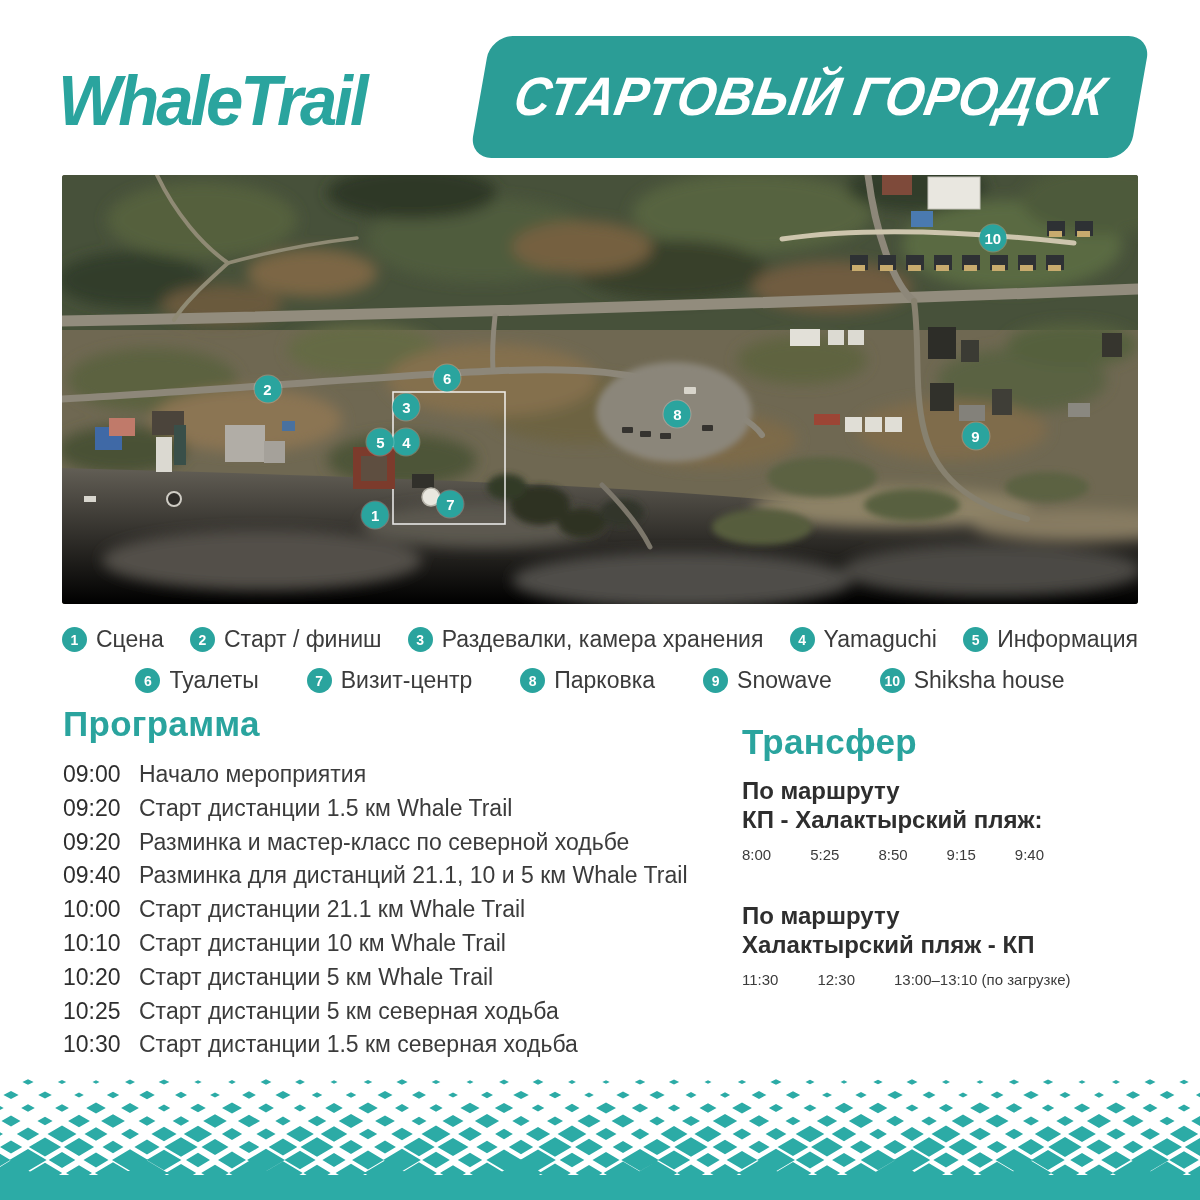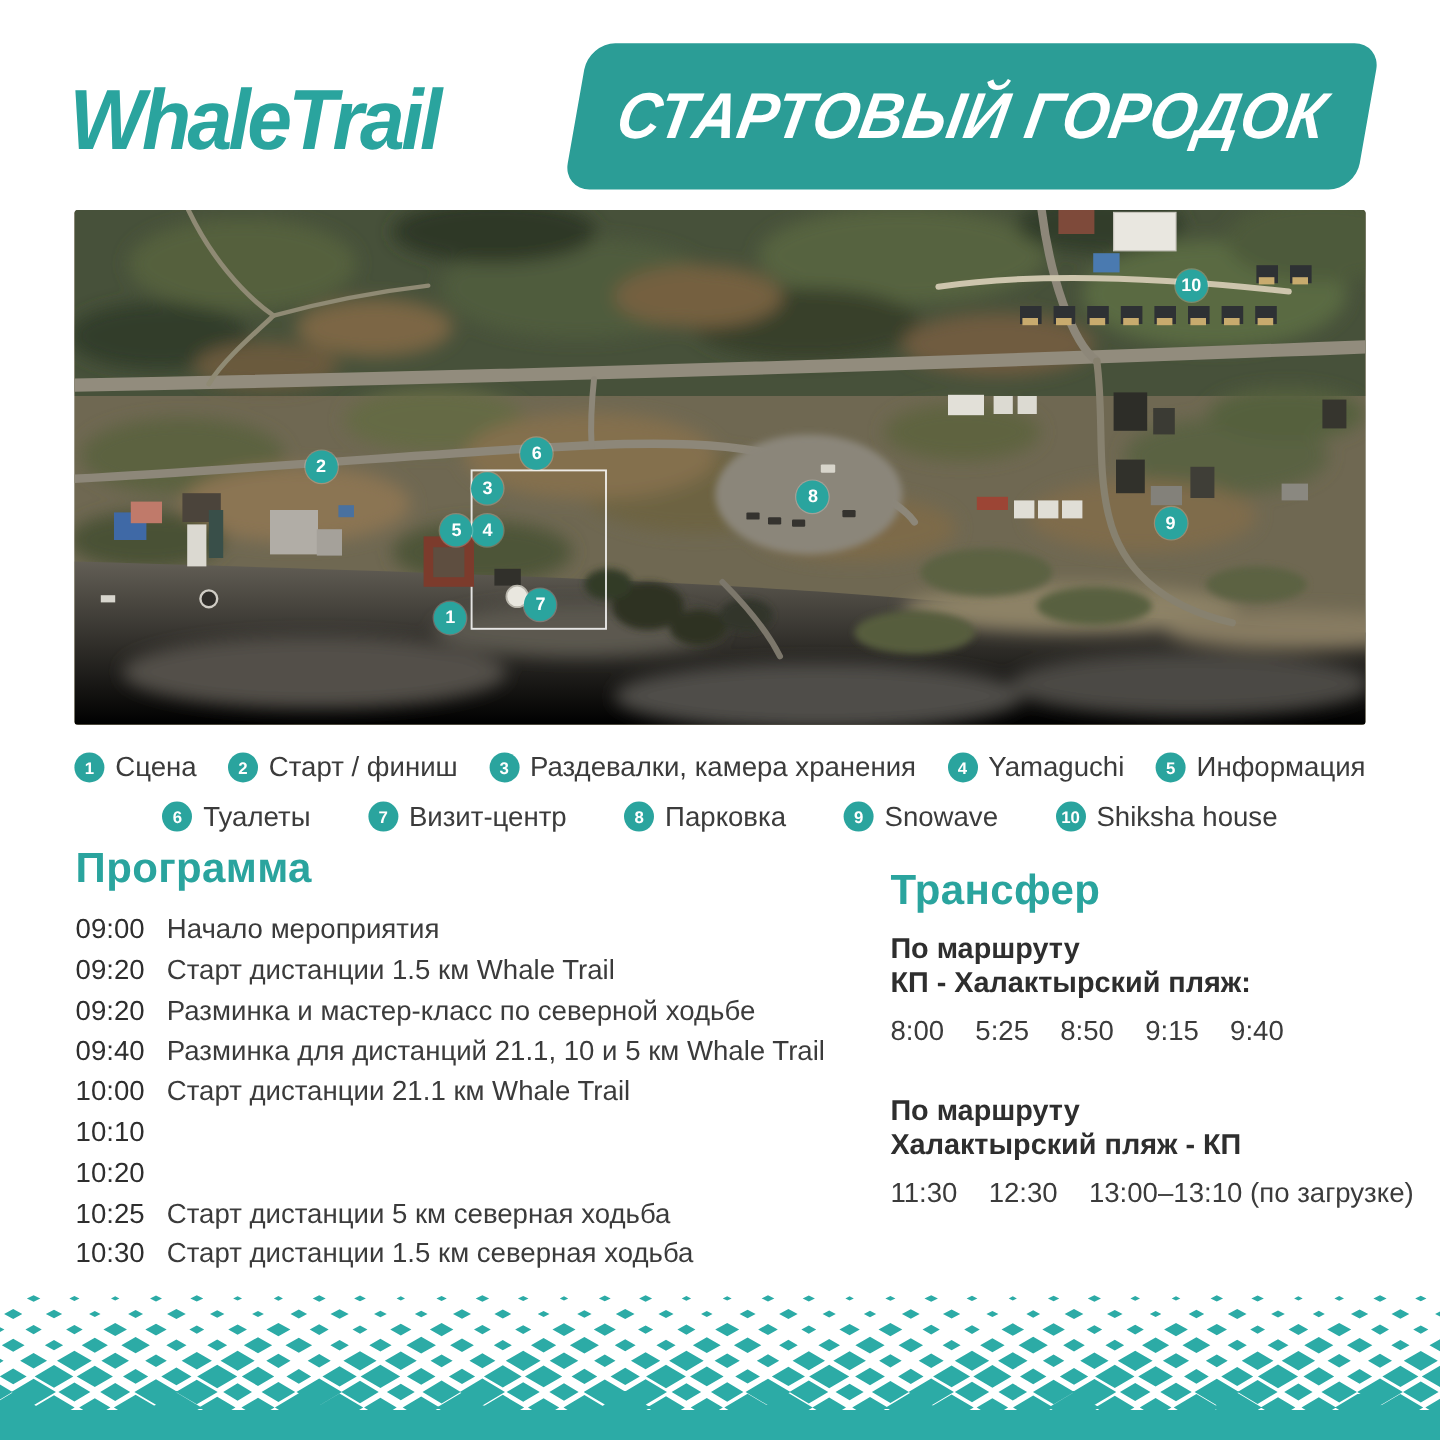--- a/index.html
+++ b/index.html
@@ -37,21 +37,21 @@
          font-weight:700;display:inline-flex;align-items:center;justify-content:center;flex:none;line-height:1}
 
   
   .section-heading{font-size:35px;font-weight:700;color:var(--teal);margin:0 0 14px;letter-spacing:.3px}
   .program{position:absolute;left:63px;top:692px;width:660px}
   .prow{display:flex;line-height:33.8px;font-size:23px;color:var(--ink);white-space:nowrap}
   .prow .time{width:76px;font-weight:400;color:#2e2e2e;flex:none}
 
   .transfer{position:absolute;left:742px;top:710px;width:430px}
   .route-title{font-size:24px;font-weight:700;line-height:29px;color:#2e2e2e;white-space:nowrap}
-  .times{display:flex;gap:26px;font-size:23px;color:var(--ink);margin-top:12px;white-space:nowrap}
+  .times{display:flex;gap:39px;font-size:15px;color:var(--ink);margin-top:12px;white-space:nowrap}
   .route{margin-top:10px}
   .route + .route{margin-top:38px}
 
   
   .halftone{position:absolute;left:0;top:1060px;width:1200px;height:140px}
   .halftone svg{display:block;width:100%;height:100%}
   .halftone .band,.halftone .dots{fill:var(--teal-pattern)}
 </style>
 </head>
 <body>
@@ -279,23 +279,25 @@
     <div class="prow">
         <span class="time">09:40</span>
         <span class="act">Разминка для дистанций 21.1, 10 и 5 км Whale Trail</span>
       </div>
     <div class="prow">
         <span class="time">10:00</span>
         <span class="act">Старт дистанции 21.1 км Whale Trail</span>
       </div>
     <div class="prow">
         <span class="time">10:10</span>
+        <span class="act">Старт дистанции 10 км Whale Trail</span>
       </div>
     <div class="prow">
         <span class="time">10:20</span>
+        <span class="act">Старт дистанции 5 км Whale Trail</span>
       </div>
     <div class="prow">
         <span class="time">10:25</span>
         <span class="act">Старт дистанции 5 км северная ходьба</span>
       </div>
     <div class="prow">
         <span class="time">10:30</span>
         <span class="act">Старт дистанции 1.5 км северная ходьба</span>
       </div>
   </section>

